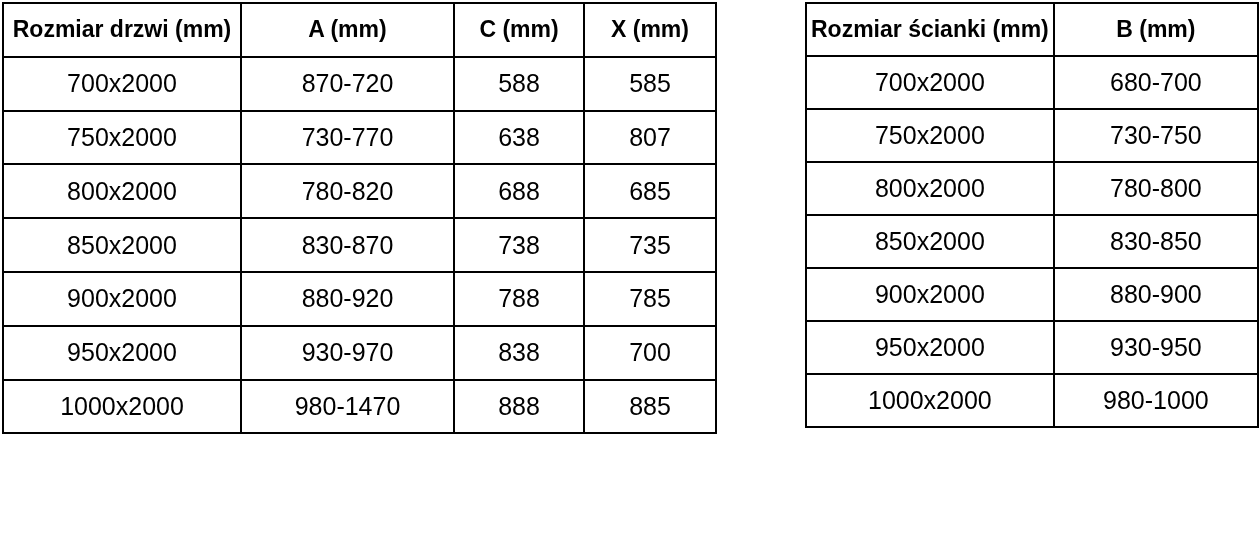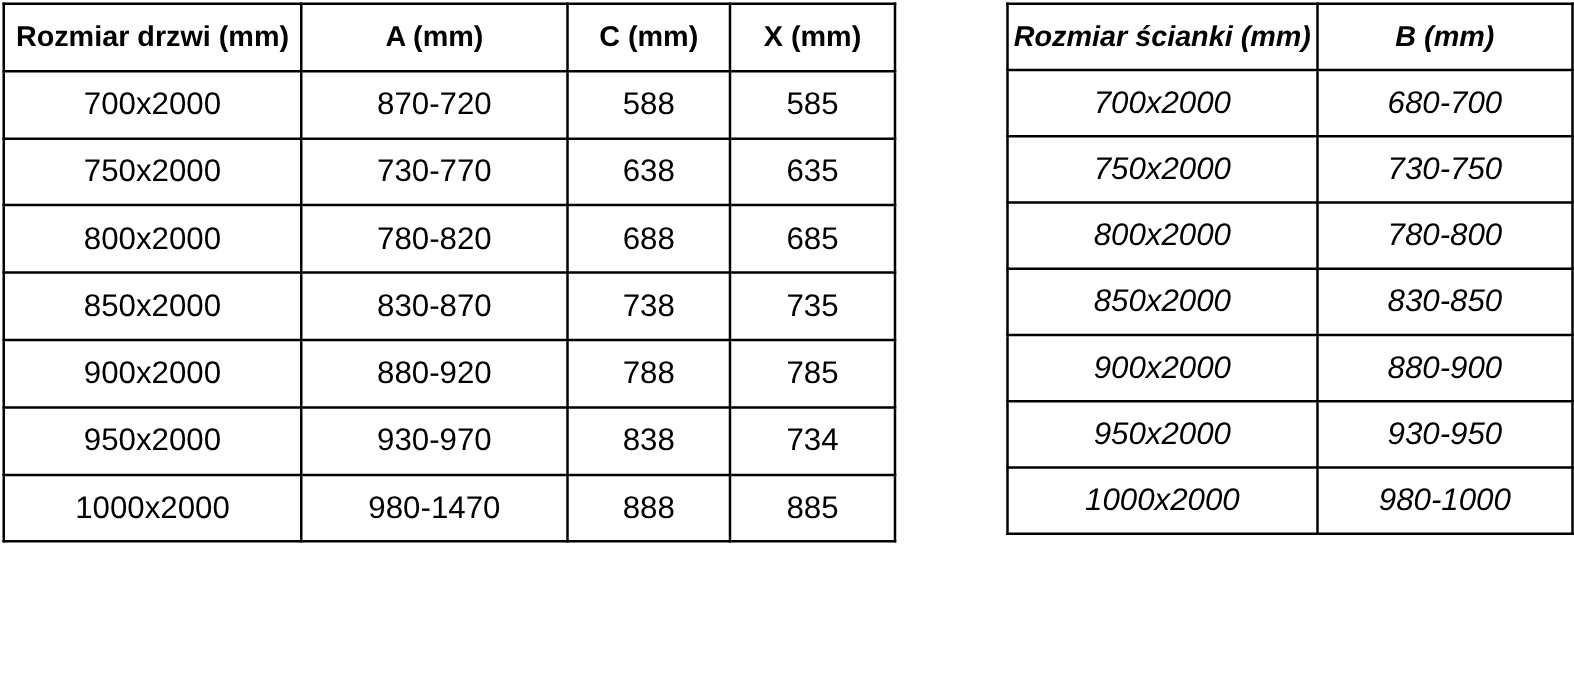--- a/index.html
+++ b/index.html
@@ -45,21 +45,21 @@
   }
   #doors-table {
     left: 2px;
     top: 2px;
   }
   #doors-table th, #doors-table td { height: 51.8px; }
   #walls-table {
     left: 805px;
     top: 2px;
   }
-  #walls-table th, #walls-table td { height: 51px; font-style: italic; }
+  #walls-table th, #walls-table td { height: 51px; }
 </style>
 </head>
 <body>
 
 <div class="canvas">
 
   <table class="size-table" id="doors-table">
     <colgroup>
       <col style="width:238px">
       <col style="width:213px">
@@ -78,21 +78,21 @@
         <tr>
           <td>700x2000</td>
           <td>870-720</td>
           <td>588</td>
           <td>585</td>
         </tr>
         <tr>
           <td>750x2000</td>
           <td>730-770</td>
           <td>638</td>
-          <td>635</td>
+          <td>807</td>
         </tr>
         <tr>
           <td>800x2000</td>
           <td>780-820</td>
           <td>688</td>
           <td>685</td>
         </tr>
         <tr>
           <td>850x2000</td>
           <td>830-870</td>
@@ -102,21 +102,21 @@
         <tr>
           <td>900x2000</td>
           <td>880-920</td>
           <td>788</td>
           <td>785</td>
         </tr>
         <tr>
           <td>950x2000</td>
           <td>930-970</td>
           <td>838</td>
-          <td>734</td>
+          <td>700</td>
         </tr>
         <tr>
           <td>1000x2000</td>
           <td>980-1470</td>
           <td>888</td>
           <td>885</td>
         </tr>
       </tbody>
   </table>
 

